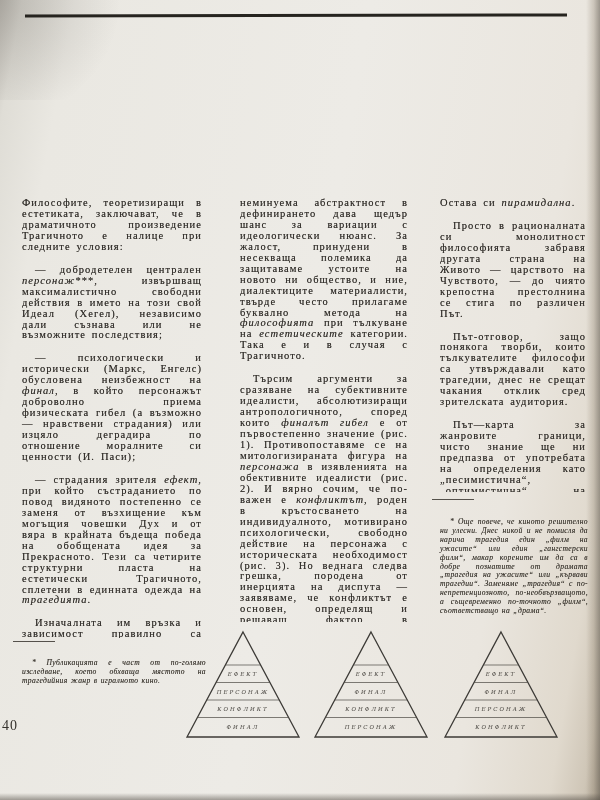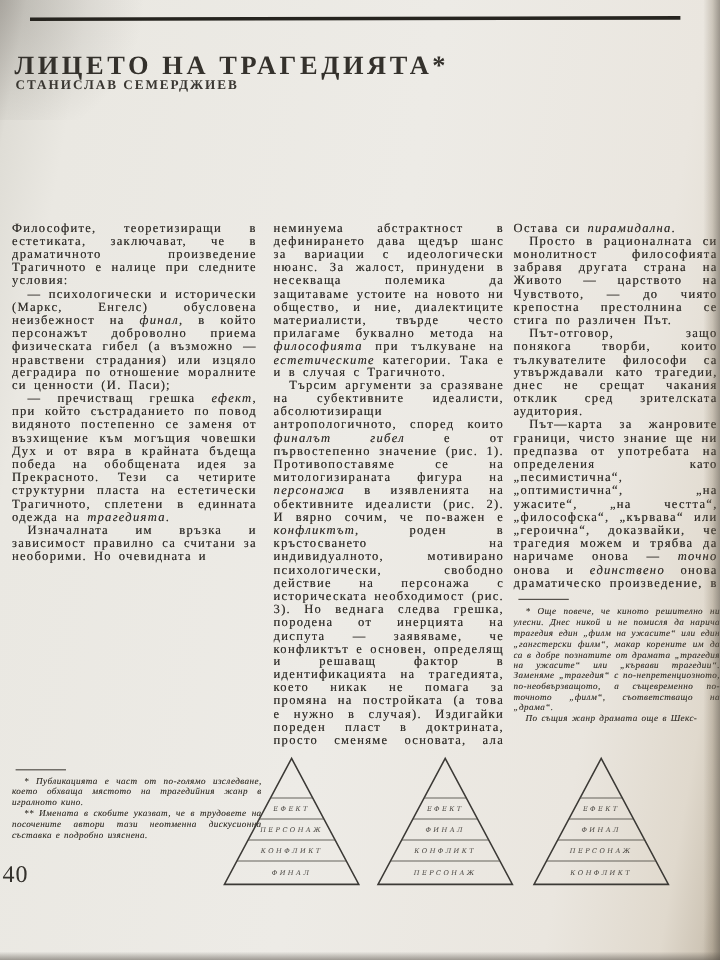--- a/index.html
+++ b/index.html
@@ -16,69 +16,67 @@
     background:linear-gradient(to bottom,rgba(90,84,76,0),rgba(80,74,66,.5));}
   .top-rule{position:absolute;left:25px;top:14px;width:542px;height:3px;background:#26241f;transform:rotate(-.12deg);}
   .title{position:absolute;left:12px;top:27px;font-size:22px;letter-spacing:3px;color:#34312c;white-space:nowrap;}
   .author{position:absolute;left:13px;top:65px;font-size:11px;font-weight:bold;letter-spacing:1.6px;color:#3a3732;white-space:nowrap;}
   .col{position:absolute;overflow:hidden;font-size:10.5px;line-height:10.95px;
        letter-spacing:1.05px;word-spacing:2.2px;text-align:justify;
        text-shadow:0 0 .5px rgba(49,46,42,.65);}
   .col-left{left:10px;top:186px;width:204px;height:452px;}
   .col-mid{left:228px;top:186px;width:192px;height:436px;}
   .col-right{left:428px;top:186px;width:170px;height:306px;}
-  .para{margin:0;}
+  .para{margin:12px;}
   .para.ind{text-indent:13px;}
   .fn-rule{position:absolute;height:1px;background:#55514b;width:42px;}
   .fn-rule-left{left:13px;top:641px;}
   .fn-rule-right{left:432px;top:499px;}
   .fn{position:absolute;overflow:hidden;font-style:italic;font-size:7.6px;line-height:8.9px;
       letter-spacing:.35px;word-spacing:1px;text-align:justify;color:#3a362f;
       text-shadow:0 0 .4px rgba(58,54,47,.6);}
   .fn-left{left:10px;top:647px;width:208px;height:118px;font-style:italic;}
   .fn-right{left:428px;top:506px;width:172px;height:120px;}
   .fn .para.ind{text-indent:10px;}
-  .page-number{position:absolute;left:2px;top:718px;font-size:20px;color:#35322d;letter-spacing:1px;}
+  .page-number{position:absolute;left:2px;top:718px;font-size:14px;color:#35322d;letter-spacing:1px;}
   .fig{position:absolute;top:629px;width:118px;height:114px;}
   .fig-1{left:184px;} .fig-2{left:312px;} .fig-3{left:442px;}
   .fig svg{display:block;width:118px;height:114px;}
   .fig text{font-family:"DejaVu Serif","Liberation Serif",serif;font-style:italic;
             font-size:5.5px;letter-spacing:2px;fill:#45423d;}
 </style>
 </head>
 <body>
 
 <div class="page">
   <div class="shade-topleft"></div>
   <div class="top-rule"></div>
 
-  <h1 class="title">ЛИЦЕТО НА ТРАГЕДИЯТА*</h1>
-  <div class="author">СТАНИСЛАВ СЕМЕРДЖИЕВ</div>
 
   <div class="col col-left">
       <div class="para"><span>Философите, теоретизиращи в естетиката, заключават, че в драматичното произведение Трагичното е налице при следните условия:</span></div>
+      <div class="para ind"><span>— добродетелен централен </span><i>персонаж</i><span>***, извършващ максималистично свободни действия в името на този свой Идеал (Хегел), независимо дали съзнава или не възможните последствия;</span></div>
       <div class="para ind"><span>— психологически и исторически (Маркс, Енгелс) обусловена неизбежност на </span><i>финал</i><span>, в който персонажът доброволно приема физическата гибел (а възможно — нравствени страдания) или изцяло деградира по отношение моралните си ценности (И. Паси);</span></div>
-      <div class="para ind"><span>— пречистващ грешка </span><i>ефект</i><span>, при който състраданието по повод видяното постепенно се заменя от възхищение към могъщия човешки Дух и от вяра в крайната бъдеща победа на обобщената идея за Прекрасното. Тези са четирите структурни пласта на естетически Трагичното, сплетени в единната одежда на </span><i>трагедията</i><span>.</span></div>
+      <div class="para ind"><span>— страдания зрителя </span><i>ефект</i><span>, при който състраданието по повод видяното постепенно се заменя от възхищение към могъщия човешки Дух и от вяра в крайната бъдеща победа на обобщената идея за Прекрасното. Тези са четирите структурни пласта на естетически Трагичното, сплетени в единната одежда на </span><i>трагедията</i><span>.</span></div>
       <div class="para ind"><span>Изначалната им връзка и зависимост правилно са считани за необорими. Но очевидната и</span></div>
     </div>
   <div class="col col-mid">
       <div class="para"><span>неминуема абстрактност в дефинирането дава щедър шанс за вариации с идеологически нюанс. За жалост, принудени в несекваща полемика да защитаваме устоите на новото ни общество, и ние, диалектиците материалисти, твърде често прилагаме буквално метода на </span><i>философията</i><span> при тълкуване на </span><i>естетическите</i><span> категории. Така е и в случая с Трагичното.</span></div>
       <div class="para ind"><span>Търсим аргументи за сразяване на субективните идеалисти, абсолютизиращи антропологичното, според които </span><i>финалът гибел</i><span> е от първостепенно значение (рис. 1). Противопоставяме се на митологизираната фигура на </span><i>персонажа</i><span> в изявленията на обективните идеалисти (рис. 2). И вярно сочим, че по-важен е </span><i>конфликтът</i><span>, роден в кръстосването на индивидуалното, мотивирано психологически, свободно действие на персонажа с историческата необходимост (рис. 3). Но веднага следва грешка, породена от инерцията на диспута — заявяваме, че конфликтът е основен, определящ и решаващ фактор в идентификацията на трагедията, което никак не помага за промяна на постройката (а това е нужно в случая). Издигайки пореден пласт в доктрината, просто сменяме основата, ала конструкцията се запазва.</span></div>
     </div>
   <div class="col col-right">
       <div class="para"><span>Остава си </span><i>пирамидална</i><span>.</span></div>
       <div class="para ind"><span>Просто в рационалната си монолитност философията забравя другата страна на Живото — царството на Чувството, — до чиято крепостна престолнина се стига по различен Път.</span></div>
       <div class="para ind"><span>Път-отговор, защо понякога творби, които тълкувателите философи са утвърждавали като трагедии, днес не срещат чакания отклик сред зрителската аудитория.</span></div>
       <div class="para ind"><span>Път—карта за жанровите граници, чисто знание ще ни предпазва от употребата на определения като „песимистична“, „оптимистична“, „на ужасите“, „на честта“, „философска“, „кървава“ или „героична“, доказвайки, че трагедия можем и трябва да наричаме онова — </span><i>точно</i><span> онова и </span><i>единствено</i><span> онова драматическо произведение, в което доминира именно Трагичното. Или още: </span></div>
     </div>
 
   <div class="fn-rule fn-rule-left"></div>
   <div class="fn fn-left">
       <div class="para ind"><span>* Публикацията е част от по-голямо изследване, което обхваща мястото на трагедийния жанр в игралното кино.</span></div>
-      <div class="para ind"><span>** Имената в скобите указват, че в трудовете на посочените автори тази неотменна дискусионна съставка е подробно изяснена.</span></div>
     </div>
 
   <div class="fn-rule fn-rule-right"></div>
   <div class="fn fn-right">
       <div class="para ind"><span>* Още повече, че киното решително ни улесни. Днес никой и не помисля да нарича трагедия един „филм на ужасите“ или един „гангстерски филм“, макар корените им да са в добре познатите от драмата „трагедия на ужасите“ или „кървави трагедии“. Заменяме „трагедия“ с по-непретенциозното, по-необвързващото, а същевременно по-точното „филм“, съответстващо на „драма“.</span></div>
       <div class="para ind"><span>По същия жанр драмата още в Шекс-</span></div>
     </div>
 
   <div class="fig fig-1">
       <svg viewBox="0 0 118 114" xmlns="http://www.w3.org/2000/svg">

